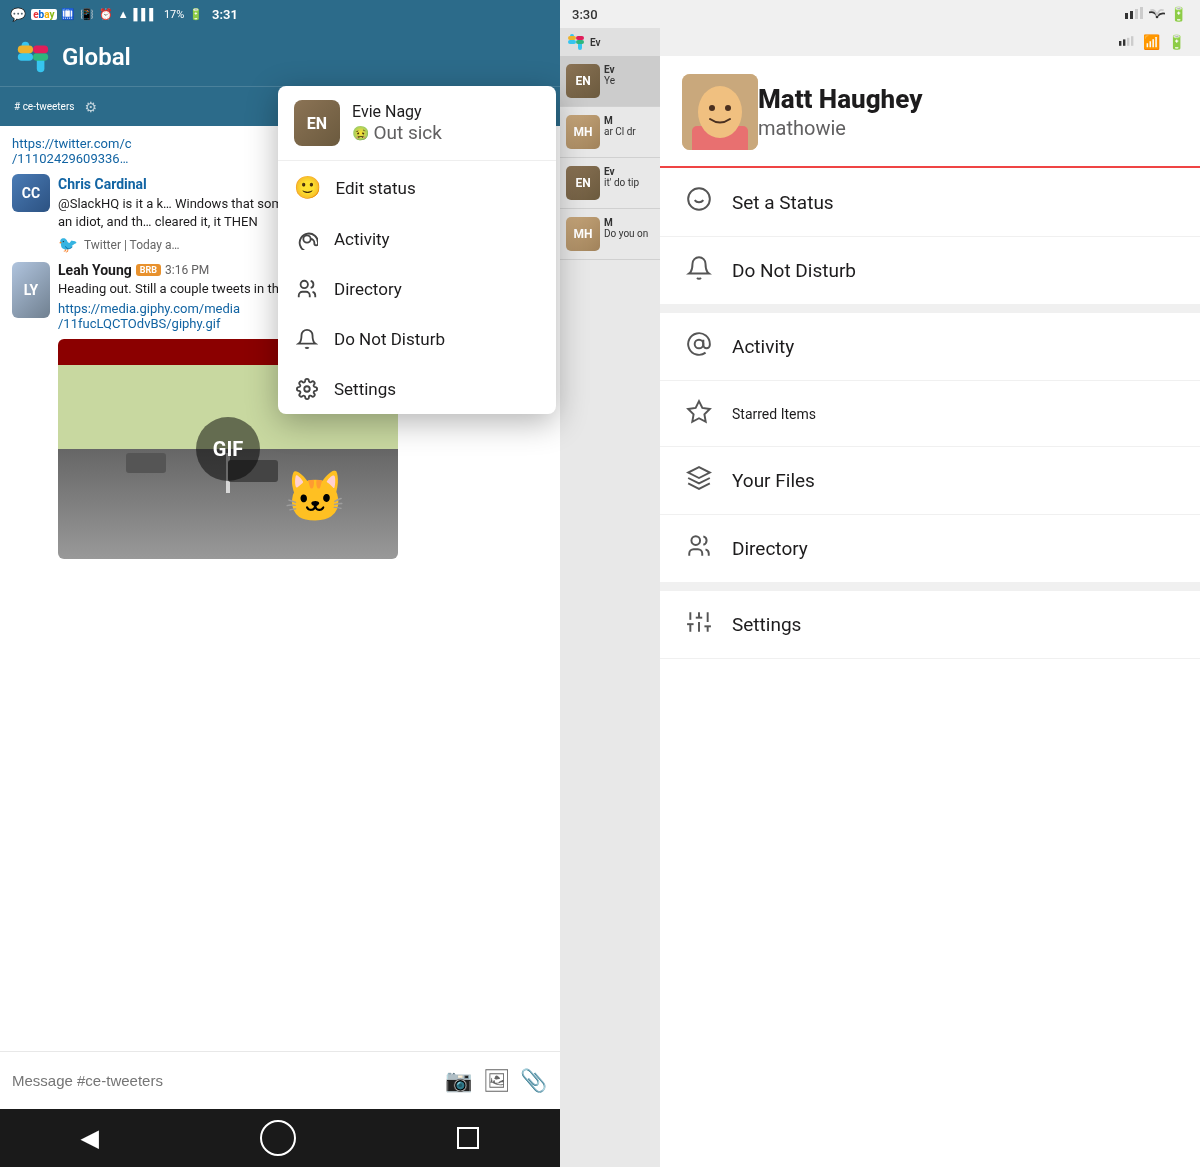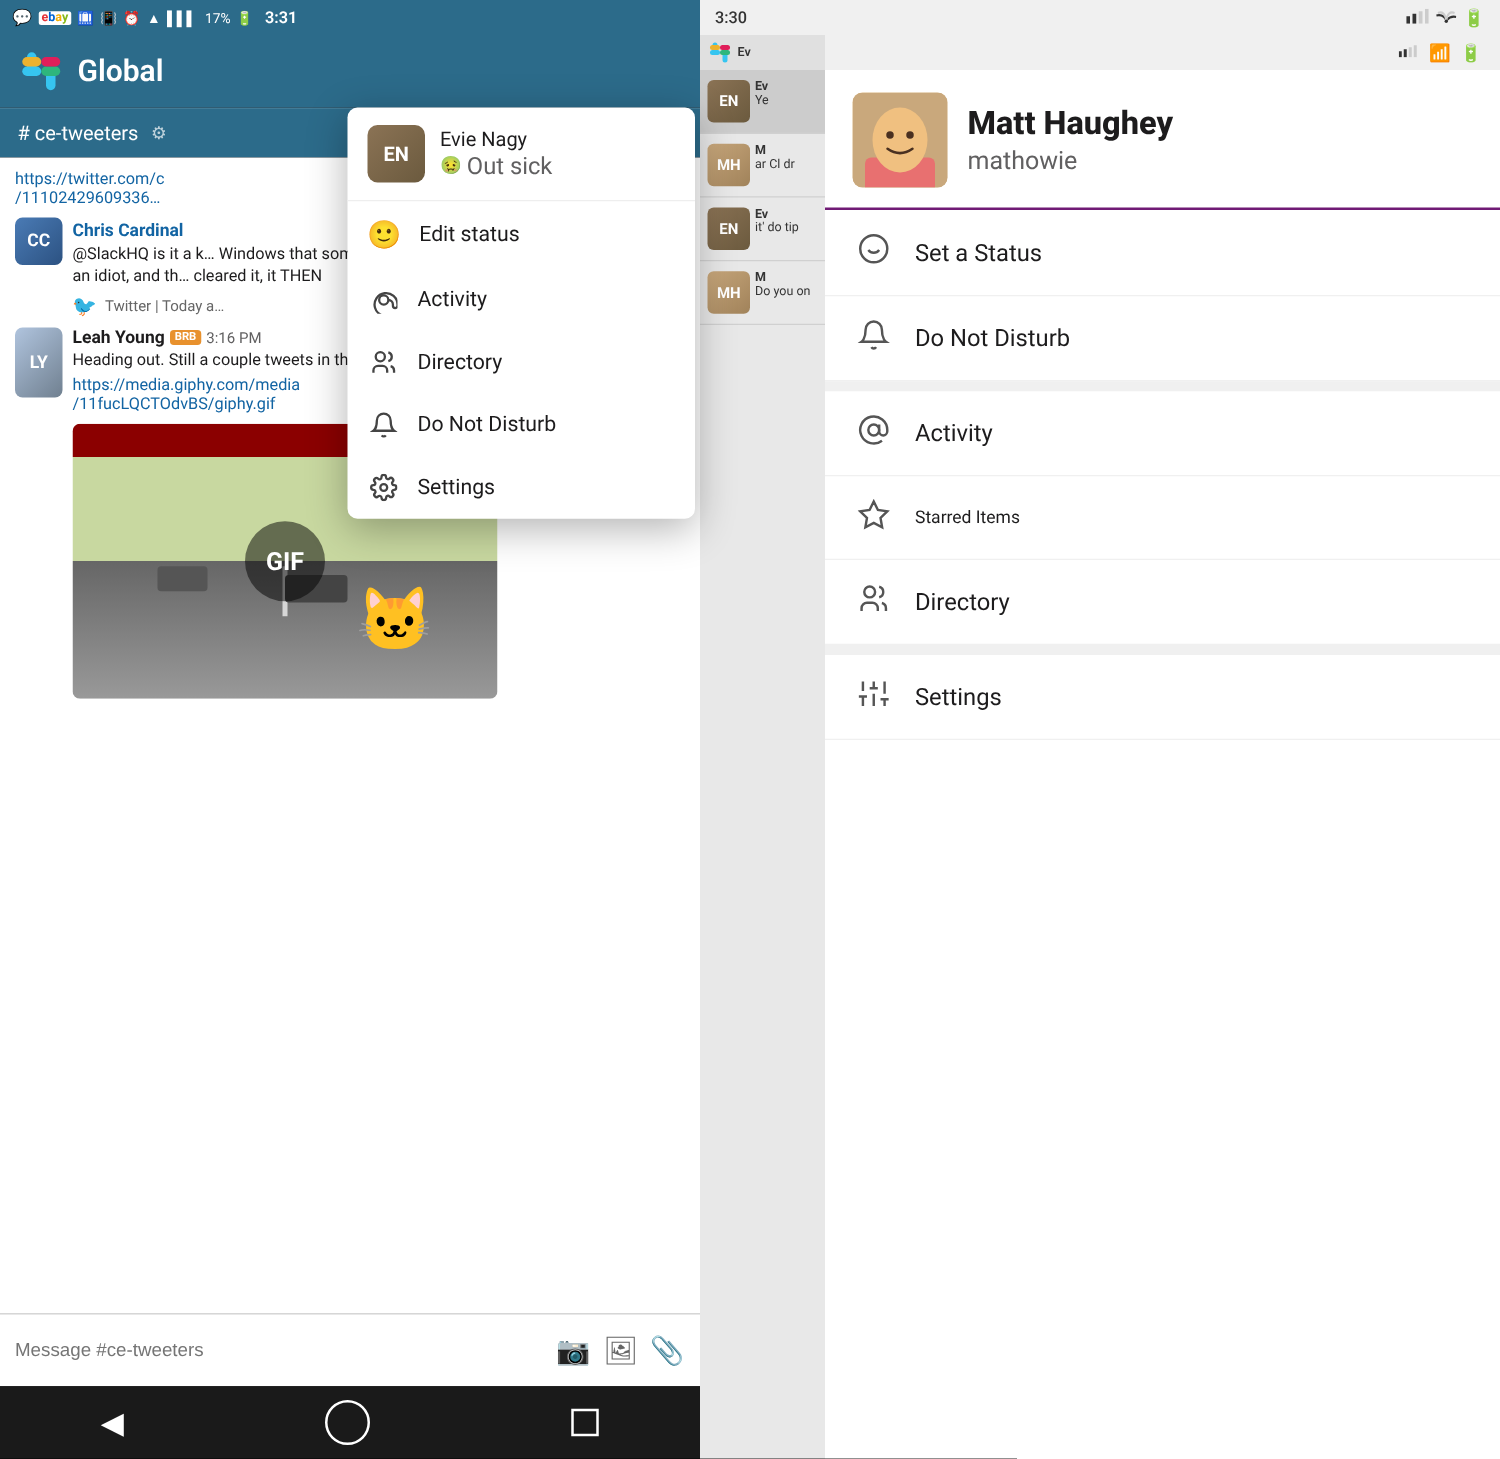--- a/index.html
+++ b/index.html
@@ -69,21 +69,21 @@
           <rect x="10" y="40" width="40" height="20" rx="10" fill="#36c5f0"></rect>
           <rect x="50" y="40" width="40" height="20" rx="10" fill="#2eb67d"></rect>
           <rect x="10" y="20" width="40" height="20" rx="10" fill="#ecb22e"></rect>
           <rect x="50" y="20" width="40" height="20" rx="10" fill="#e01e5a"></rect>
         </svg>
       </div>
       <span style="color:white; font-size:24px; font-weight:600;">Global</span>
     </div>
 
     <div style="background:#2c6b8a; height:40px; display:flex; align-items:center; padding:0 14px; gap:6px; flex-shrink:0; border-top:1px solid rgba(255,255,255,0.15);">
-      <span style="color:white; font-size:16px;"># ce-tweeters</span>
+      <span style="color:white; font-size:10px;"># ce-tweeters</span>
       <span style="color:rgba(255,255,255,0.7); margin-left:4px; font-size:14px;">⚙</span>
     </div>
 
     <div style="background:white; flex:1; overflow:hidden; padding:10px 12px; display:flex; flex-direction:column; gap:8px;">
 
       <a style="color:#1264a3; font-size:13px; text-decoration:none; display:block;" href="#">https://twitter.com/c<br>/11102429609336…</a>
 
       <div style="display:flex; gap:8px; align-items:flex-start;">
         <div style="width:38px; height:38px; border-radius:6px; background:linear-gradient(135deg,#4a7bb5,#2c5282); flex-shrink:0; display:flex; align-items:center; justify-content:center; color:white; font-size:14px; font-weight:700;">CC</div>
         <div>
@@ -263,21 +263,21 @@
               <rect x="0" y="6" width="3" height="6" fill="#333"></rect>
               <rect x="5" y="4" width="3" height="8" fill="#333"></rect>
               <rect x="10" y="2" width="3" height="10" fill="#ccc"></rect>
               <rect x="15" y="0" width="3" height="12" fill="#ccc"></rect>
             </svg>
         </span>
         <span style="font-size:14px;">📶</span>
         <span style="color:#4caf50; font-size:14px;">🔋</span>
       </div>
 
-      <div style="display:flex; align-items:center; gap:16px; padding:18px 22px 16px; border-bottom:2px solid #701a75; flex-shrink:0;">
+      <div style="display:flex; align-items:center; padding:18px 22px 16px; border-bottom:2px solid #ef4444; flex-shrink:0;">
         <div style="width:76px; height:76px; border-radius:8px; background:linear-gradient(135deg,#e8c99a,#c9a87c); flex-shrink:0; overflow:hidden; display:flex; align-items:center; justify-content:center;">
 
           <svg width="76" height="76" viewBox="0 0 76 76">
             <rect width="76" height="76" fill="#c9a87c"></rect>
 
             <rect x="10" y="52" width="56" height="30" rx="5" fill="#e87070"></rect>
 
             <ellipse cx="38" cy="38" rx="22" ry="26" fill="#f0c080"></ellipse>
 
             <circle cx="30" cy="34" r="3" fill="#4a3020"></circle>
@@ -328,20 +328,30 @@
 
       <div style="display:flex; align-items:center; gap:20px; padding:18px 26px; font-size:14px; color:#1d1c1d; border-bottom:1px solid #f0f0f0; cursor:pointer;">
         <span>
           <svg width="26" height="26" viewBox="0 0 24 24" fill="none" stroke="#555" stroke-width="1.8">
             <polygon points="12 2 15.09 8.26 22 9.27 17 14.14 18.18 21.02 12 17.77 5.82 21.02 7 14.14 2 9.27 8.91 8.26 12 2"></polygon>
           </svg>
         </span>
         <span>Starred Items</span>
       </div>
 
+      <div style="display:flex; align-items:center; gap:20px; padding:18px 26px; font-size:19px; color:#1d1c1d; border-bottom:1px solid #f0f0f0; cursor:pointer;">
+        <span>
+          <svg width="26" height="26" viewBox="0 0 24 24" fill="none" stroke="#555" stroke-width="1.8">
+            <polygon points="12 2 2 7 12 12 22 7 12 2"></polygon>
+            <polyline points="2 17 12 22 22 17"></polyline>
+            <polyline points="2 12 12 17 22 12"></polyline>
+          </svg>
+        </span>
+        <span>Your Files</span>
+      </div>
 
       <div style="display:flex; align-items:center; gap:20px; padding:18px 26px; font-size:19px; color:#1d1c1d; border-bottom:1px solid #f0f0f0; cursor:pointer;">
         <span>
           <svg width="26" height="26" viewBox="0 0 24 24" fill="none" stroke="#555" stroke-width="1.8">
             <circle cx="9" cy="7" r="4"></circle>
             <path d="M3 21v-2a4 4 0 0 1 4-4h4a4 4 0 0 1 4 4v2"></path>
             <path d="M16 3.13a4 4 0 0 1 0 7.75"></path>
             <path d="M21 21v-2a4 4 0 0 0-3-3.87"></path>
           </svg>
         </span>

